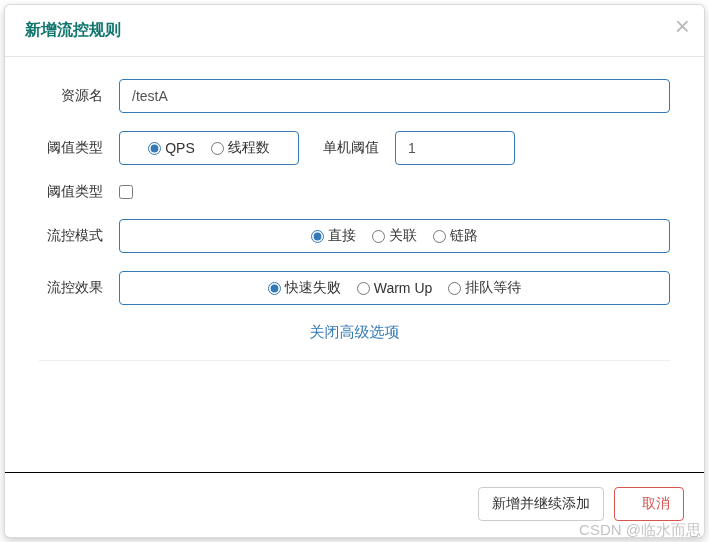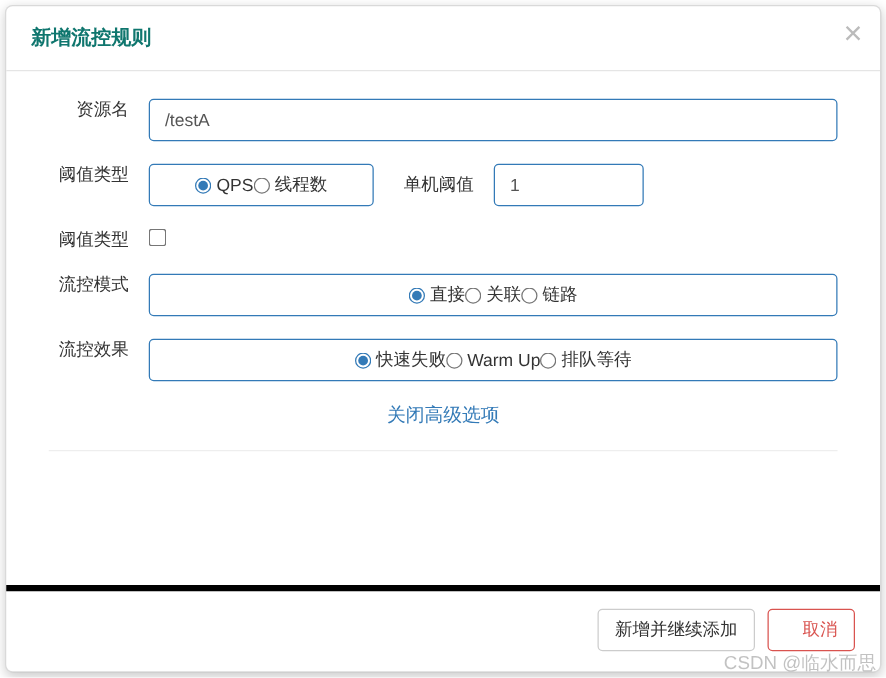--- a/index.html
+++ b/index.html
@@ -32,21 +32,21 @@
       position: absolute;
       top: 8px; right: 14px;
       font-size: 26px; line-height: 1;
       color: #bbb; cursor: pointer;
       font-weight: 400;
       background: none; border: none;
     }
     .modal-body { padding: 22px 34px 10px 34px; flex: 1; }
     .form-row {
       display: flex;
-      align-items: flex-start;
+      align-items: center;
       margin-bottom: 18px;
     }
     .form-label {
       width: 80px;
       text-align: right;
       padding-right: 16px;
       font-size: 14px;
       color: #333;
       flex-shrink: 0;
     }
@@ -61,20 +61,21 @@
       color: #555;
       outline: none;
     }
     .radio-box {
       border: 1px solid #337ab7;
       border-radius: 4px;
       height: 34px;
       display: flex;
       align-items: center;
       justify-content: center;
+      gap: 16px;
       padding: 0 14px;
       flex: 1;
     }
     .radio-box.fit { flex: 0 0 auto; }
     .radio-item { display: flex; align-items: center; gap: 4px; cursor: pointer; white-space: nowrap; }
     .radio-item input[type="radio"] { accent-color: #337ab7; width: 13px; height: 13px; }
     .inline-label { font-size: 14px; color: #333; padding: 0 4px 0 12px; white-space: nowrap; }
     .num-input {
       width: 120px;
       height: 34px;
@@ -95,21 +96,21 @@
       font-size: 15px;
       text-decoration: none;
       cursor: pointer;
     }
     .body-divider { border: none; border-top: 1px solid #eee; margin: 0; }
     .modal-footer {
       padding: 14px 20px 16px 20px;
       display: flex;
       justify-content: flex-end;
       gap: 10px;
-      border-top: 5px solid #000000;
+      border-top: 1px solid #000000;
     }
     .btn {
       height: 34px;
       padding: 0 13px;
       border-radius: 4px;
       font-size: 14px;
       cursor: pointer;
       background: #fff;
       border: 1px solid #ccc;
       color: #333;

